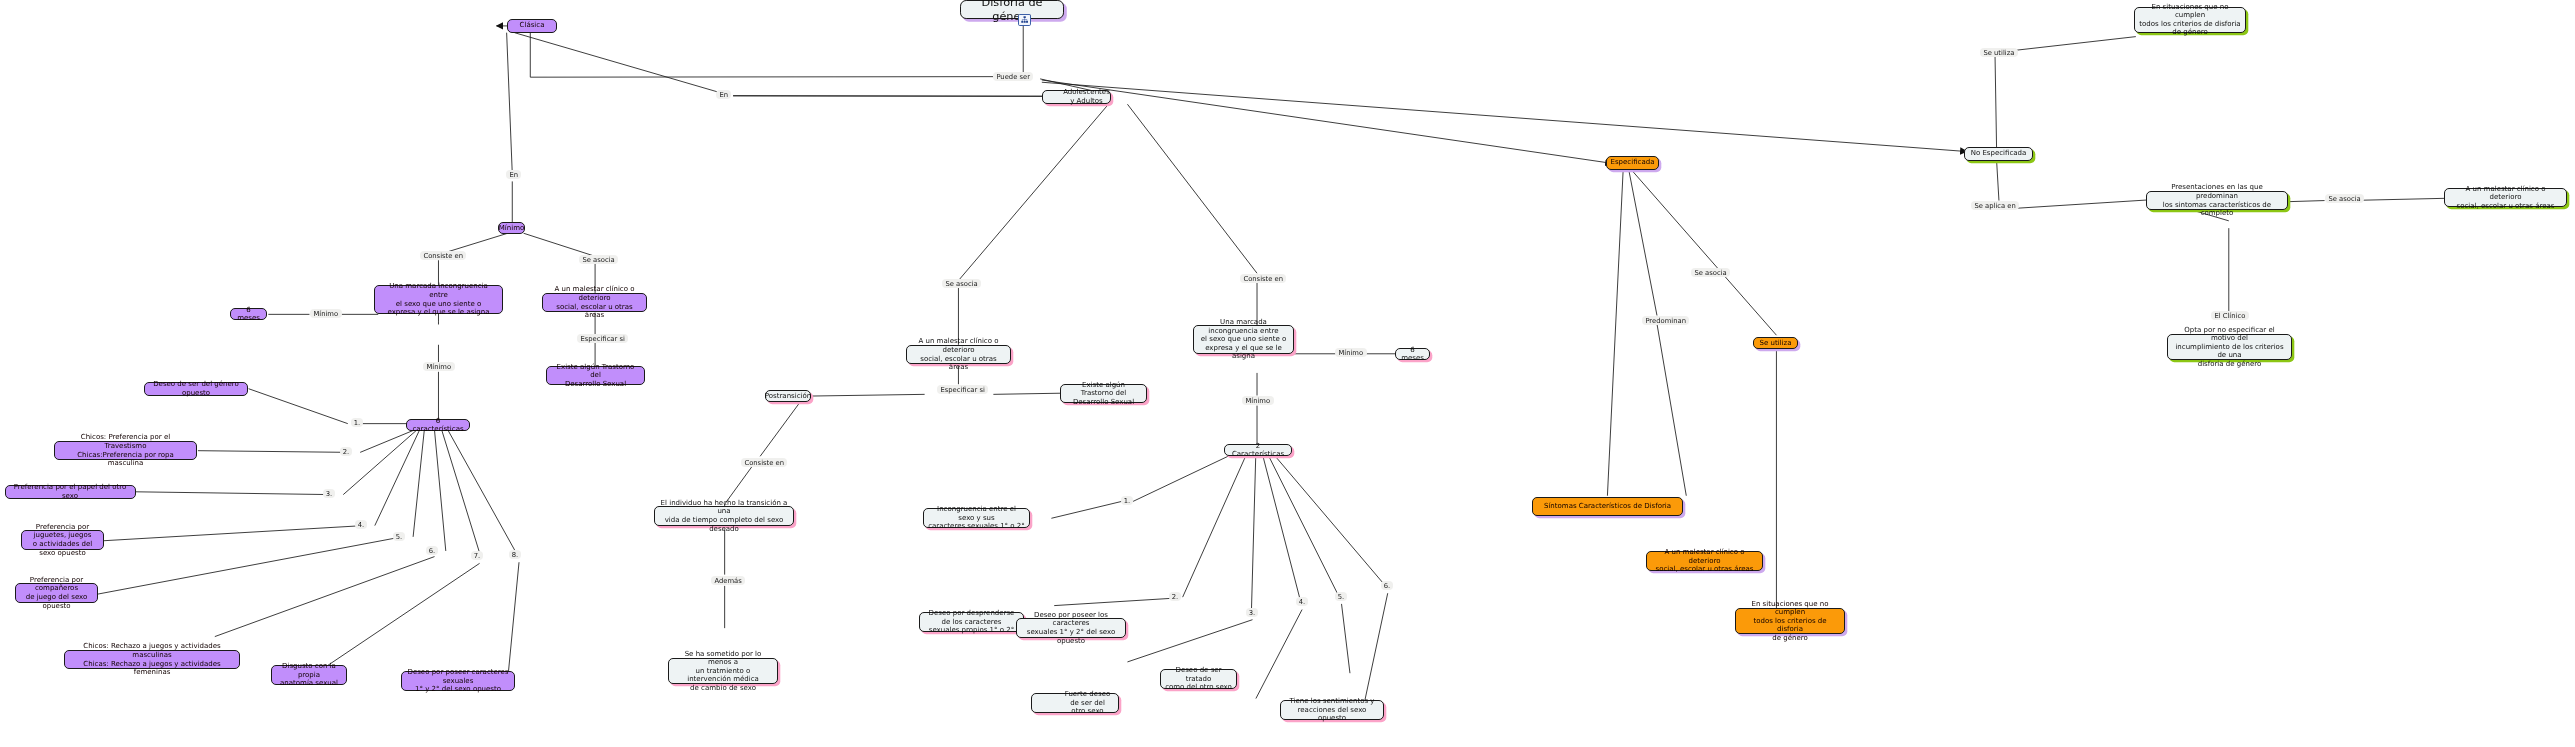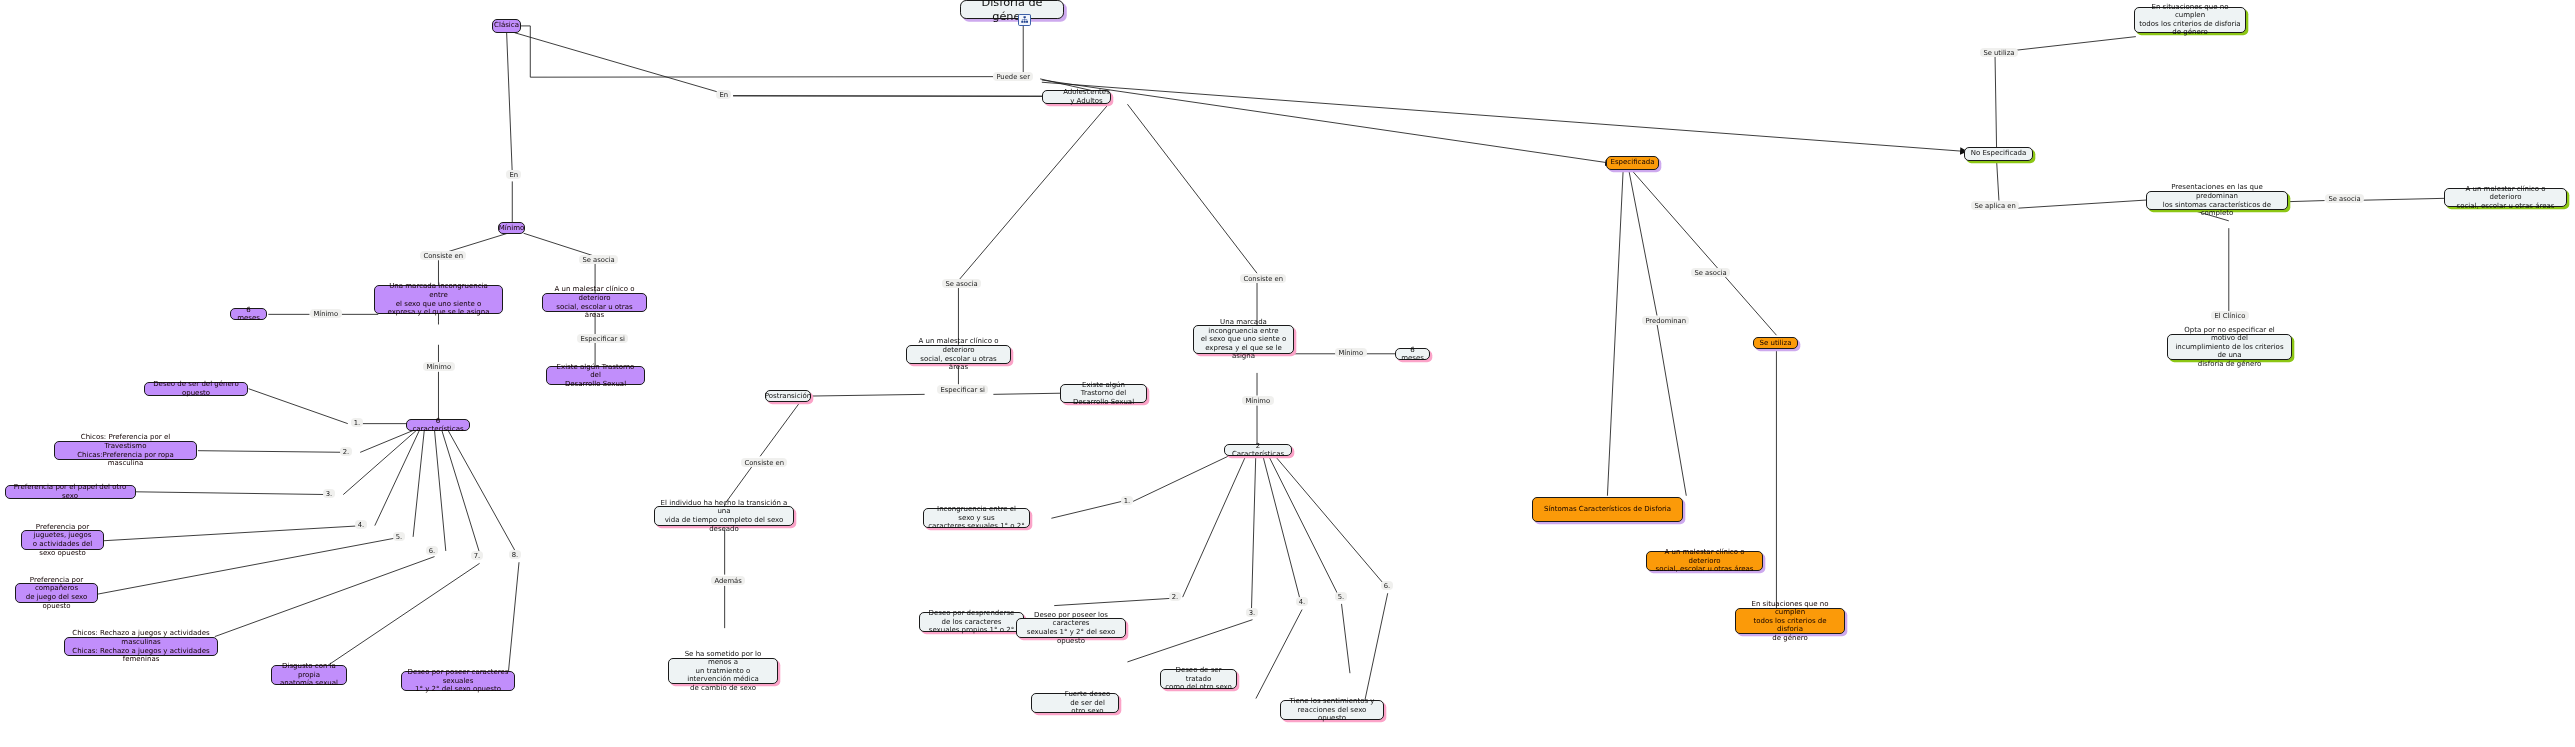--- a/index.html
+++ b/index.html
@@ -167,21 +167,21 @@
     <svg width="7.3" height="7.3" viewBox="0 0 13 13">
       <rect x="4.5" y="0.5" width="4" height="3" fill="#1c3e8c"></rect>
       <rect x="0.5" y="9" width="3.5" height="3" fill="#1c3e8c"></rect>
       <rect x="4.8" y="9" width="3.5" height="3" fill="#1c3e8c"></rect>
       <rect x="9" y="9" width="3.5" height="3" fill="#1c3e8c"></rect>
       <path d="M6.5,3.5 L6.5,6.5 M2.2,9 L2.2,6.5 L10.7,6.5 L10.7,9 M6.5,6.5 L6.5,9" stroke="#1c3e8c" fill="none" stroke-width="0.9"></path>
     </svg>
   </div>
   <div class="link" style="left:993px;top:72px;">Puede ser</div>
 
-  <div class="node n-violet" style="left:492px;top:19px;width:29px;height:13.5px;">Clásica</div>
+  <div class="node n-violet" style="left:507px;top:19px;width:50px;height:13.5px;">Clásica</div>
   <div class="link" style="left:506px;top:170px;">En</div>
   <div class="node n-violet" style="left:498px;top:222px;width:27px;height:12.4px;">Mínimo</div>
 
   <div class="link" style="left:420px;top:251px;">Consiste en</div>
   <div class="link" style="left:579px;top:255px;">Se asocia</div>
 
   <div class="node n-violet" style="left:374px;top:285px;width:129px;height:29px;">Una marcada incongruencia entre
 el sexo que uno siente o
 expresa y el que se le asigna</div>
   <div class="link" style="left:310px;top:309px;">Mínimo</div>
@@ -206,21 +206,21 @@
   <div class="num" style="left:509px;top:550px;">8.</div>
 
   <div class="node n-violet" style="left:144px;top:382px;width:104px;height:13.5px;">Deseo de ser del género opuesto</div>
   <div class="node n-violet" style="left:54px;top:441px;width:143px;height:19px;">Chicos: Preferencia por el Travestismo
 Chicas:Preferencia por ropa masculina</div>
   <div class="node n-violet" style="left:4.5px;top:485px;width:131px;height:13.5px;">Preferencia por el papel del otro sexo</div>
   <div class="node n-violet" style="left:21px;top:530px;width:83px;height:20px;">Preferencia por juguetes, juegos
 o actividades del sexo opuesto</div>
   <div class="node n-violet" style="left:15px;top:583px;width:83px;height:20px;">Preferencia por compañeros
 de juego del sexo opuesto</div>
-  <div class="node n-violet" style="left:64px;top:637px;width:154px;height:19px;">Chicos: Rechazo a juegos y actividades masculinas
+  <div class="node n-violet" style="left:64px;top:650px;width:176px;height:19px;">Chicos: Rechazo a juegos y actividades masculinas
 Chicas: Rechazo a juegos y actividades femeninas</div>
   <div class="node n-violet" style="left:271px;top:665px;width:76px;height:20px;">Disgusto con la propia
 anatomía sexual</div>
   <div class="node n-violet" style="left:401px;top:671px;width:114px;height:20px;">Deseo por poseer caracteres sexuales
 1° y 2° del sexo opuesto</div>
 
   <div class="link" style="left:716px;top:90px;">En</div>
   <div class="node n-pink" style="left:1042px;top:90px;width:69px;height:13.5px;padding-left:24px;">Adolescentes y Adultos</div>
 
   <div class="link" style="left:942px;top:279px;">Se asocia</div>
@@ -266,21 +266,21 @@
   <div class="node n-pink" style="left:1031px;top:693px;width:88px;height:20px;padding-left:29px;">Fuerte deseo de ser del
 otro sexo</div>
   <div class="node n-pink" style="left:1160px;top:669px;width:77px;height:20px;">Deseo de ser tratado
 como del otro sexo</div>
   <div class="node n-pink" style="left:1280px;top:700px;width:104px;height:20px;">Tiene los sentimientos y
 reacciones del sexo opuesto</div>
 
   <div class="node n-orange" style="left:1606px;top:156px;width:53px;height:13.5px;">Especificada</div>
   <div class="link" style="left:1642px;top:316px;">Predominan</div>
   <div class="link" style="left:1691px;top:268px;">Se asocia</div>
-  <div class="node n-orange" style="left:1532px;top:497px;width:151px;height:25px;">Síntomas Característicos de Disforia</div>
+  <div class="node n-orange" style="left:1532px;top:497px;width:151px;height:19px;">Síntomas Característicos de Disforia</div>
   <div class="node n-orange" style="left:1646px;top:551px;width:117px;height:20px;">A un malestar clínico o deterioro
 social, escolar u otras áreas</div>
   <div class="node n-orange" style="left:1753px;top:337px;width:45px;height:12.4px;">Se utiliza</div>
   <div class="node n-orange" style="left:1735px;top:608px;width:110px;height:26px;">En situaciones que no cumplen
 todos los criterios de disforia
 de género</div>
 
   <div class="node n-green" style="left:1964px;top:147px;width:69px;height:13.5px;">No Especificada</div>
   <div class="link" style="left:1980px;top:48px;">Se utiliza</div>
   <div class="node n-green" style="left:2134px;top:6.8px;width:112px;height:26px;">En situaciones que no cumplen

